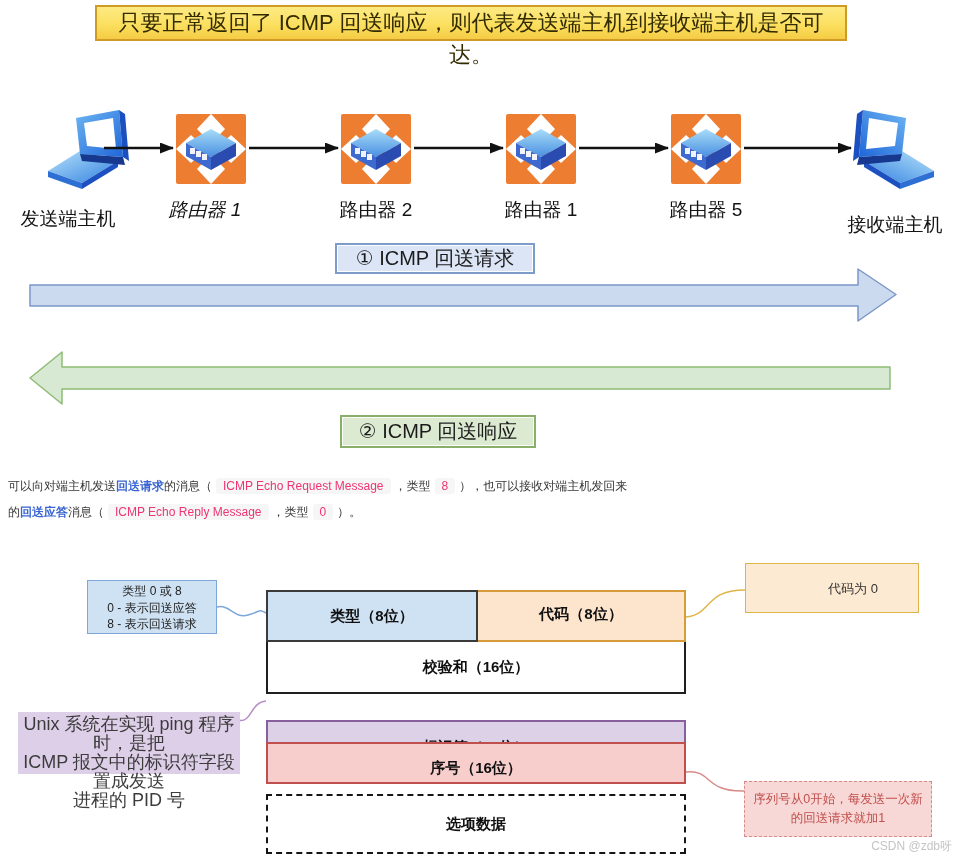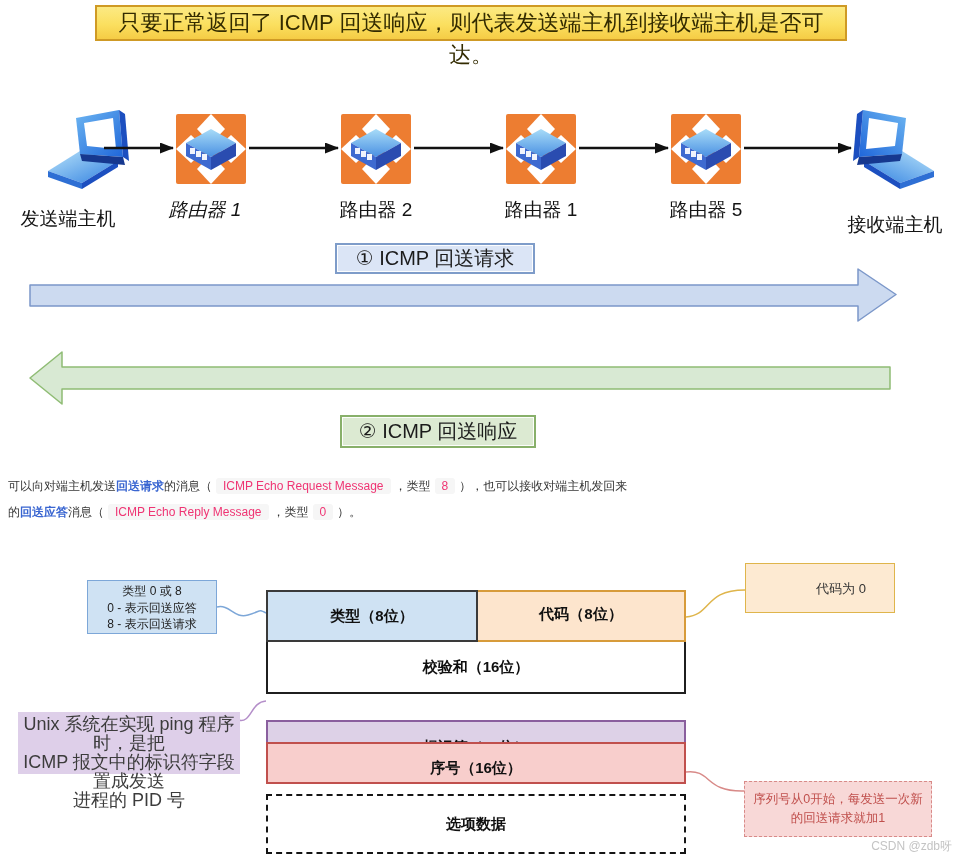--- a/index.html
+++ b/index.html
@@ -189,21 +189,21 @@
   <path d="M238,165 C252,169 250,147 266,146" fill="none" stroke="#b48ec9" stroke-width="1.5"></path>
   <path d="M686,217 C712,214 704,237 744,236" fill="none" stroke="#d88a88" stroke-width="1.5"></path>
 </svg>
 
 <div class="abs callout co-type" style="left:87px;top:580px;width:130px;height:54px;">
   <div>类型 0 或 8</div>
   <div>0 - 表示回送应答</div>
   <div>8 - 表示回送请求</div>
 </div>
 
-<div class="abs callout co-code" style="left:745px;top:563px;width:150px;height:50px;line-height:50px;padding-left:42px;">代码为 0</div>
+<div class="abs callout co-code" style="left:745px;top:563px;width:174px;height:50px;line-height:50px;padding-left:42px;">代码为 0</div>
 
 <div class="abs callout co-ident" style="left:18px;top:712px;width:222px;height:62px;">
   <div>Unix 系统在实现 ping 程序时，是把</div>
   <div>ICMP 报文中的标识符字段置成发送</div>
   <div>进程的 PID 号</div>
 </div>
 
 <div class="abs callout co-seq" style="left:744px;top:766px;width:188px;height:56px;margin-top:15px;">
   <div>序列号从0开始，每发送一次新</div>
   <div>的回送请求就加1</div>

